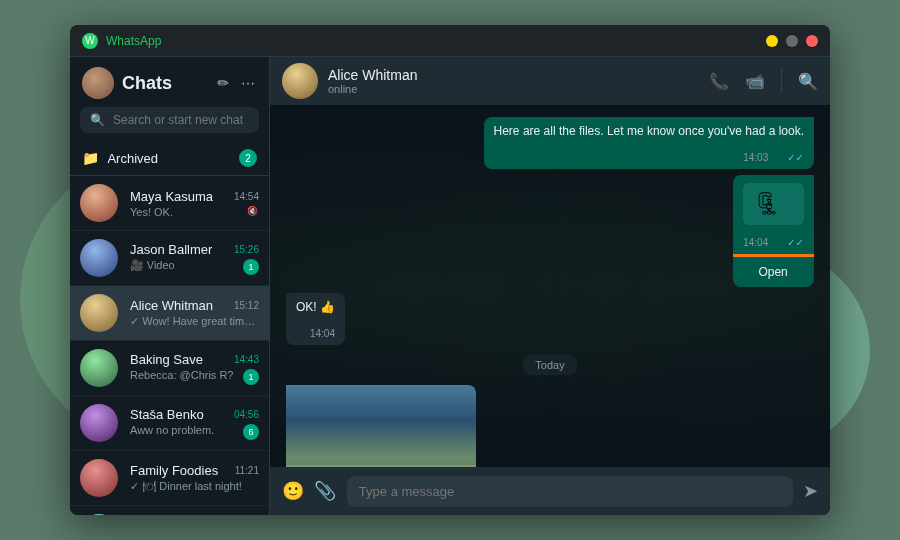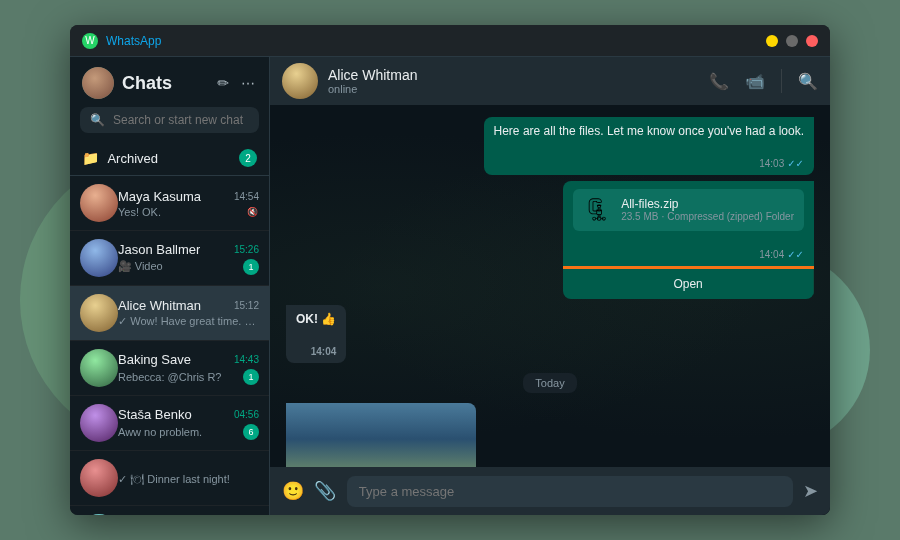--- a/index.html
+++ b/index.html
@@ -68,21 +68,21 @@
       border-radius: 50%;
       margin-right: 8px;
       display: flex;
       align-items: center;
       justify-content: center;
       font-size: 10px;
       color: white;
       flex-shrink: 0;
     }
     .title-bar-text {
-      color: #0ea5e9;
+      color: #22c55e;
       font-size: 12px;
       flex: 1;
     }
     .title-bar-controls {
       display: flex;
       gap: 8px;
     }
     .title-btn {
       width: 12px;
       height: 12px;
@@ -211,21 +211,21 @@
       font-size: 10px;
       display: flex;
       align-items: center;
       justify-content: center;
     }
 
     .chat-item {
       display: flex;
       align-items: center;
       padding: 8px 10px;
-      gap: 0;
+      gap: 12px;
       cursor: pointer;
       border-bottom: 1px solid #1e2428;
     }
     .chat-item.active { background: #2a3942; }
 
     .chat-avatar {
       width: 38px;
       height: 38px;
       border-radius: 50%;
       flex-shrink: 0;
@@ -259,21 +259,20 @@
     }
     .chat-time {
       font-size: 10px;
       color: #8696a0;
       flex-shrink: 0;
       margin-left: 4px;
     }
     .chat-time.unread { color: #00a884; }
     .chat-preview-row {
       display: flex;
-      align-items: center;
       justify-content: space-between;
       margin-top: 2px;
     }
     .chat-preview {
       font-size: 11px;
       color: #8696a0;
       white-space: nowrap;
       overflow: hidden;
       text-overflow: ellipsis;
       flex: 1;
@@ -379,33 +378,32 @@
       padding: 6px 10px;
       position: relative;
     }
     .bubble.sent {
       background: #005c4b;
       border-radius: 8px 0 8px 8px;
     }
     .bubble.received {
       background: #202c33;
       border-radius: 0 8px 8px 8px;
-      font-weight: bold;
     }
     .bubble-text {
       font-size: 12px;
       color: #e9edef;
       line-height: 1.4;
     }
     .bubble-meta {
       display: flex;
       justify-content: flex-end;
       align-items: center;
-      gap: 3px;
-      margin-top: 18px;
+      gap: 19px;
+      margin-top: 12px;
     }
     .bubble-time {
       font-size: 10px;
       color: #8696a0;
     }
     .bubble-ticks {
       color: #53bdeb;
       font-size: 10px;
     }
 
@@ -639,20 +637,24 @@
             <div class="chat-preview-row">
               <span class="chat-preview">Aww no problem.</span>
               <span class="chat-badge">6</span>
             </div>
           </div>
         </div>
 
         <div class="chat-item">
           <div class="chat-avatar avatar-6"></div>
           <div class="chat-info">
+            <div class="chat-name-row">
+              <span class="chat-name">Family Foodies</span>
+              <span class="chat-time">11:21</span>
+            </div>
             <div class="chat-preview-row">
               <span class="chat-preview">✓ 🍽 Dinner last night!</span>
             </div>
           </div>
         </div>
 
         <div class="chat-item">
           <div class="chat-avatar avatar-7"></div>
 
         </div>
@@ -686,24 +688,20 @@
               <span class="bubble-ticks">✓✓</span>
             </div>
           </div>
         </div>
 
         <div class="msg-row sent">
           <div class="file-bubble">
             <div class="file-bubble-top">
               <div class="file-row">
                 <span class="file-icon">🗜</span>
-                <div class="file-info">
-                  <div class="file-name">All-files.zip</div>
-                  <div class="file-size">23.5 MB · Compressed (zipped) Folder</div>
-                </div>
               </div>
               <div class="bubble-meta">
                 <span class="bubble-time">14:04</span>
                 <span class="bubble-ticks">✓✓</span>
               </div>
             </div>
             <div class="file-actions">
               <button class="file-action-btn">Open</button>
             </div>
           </div>

